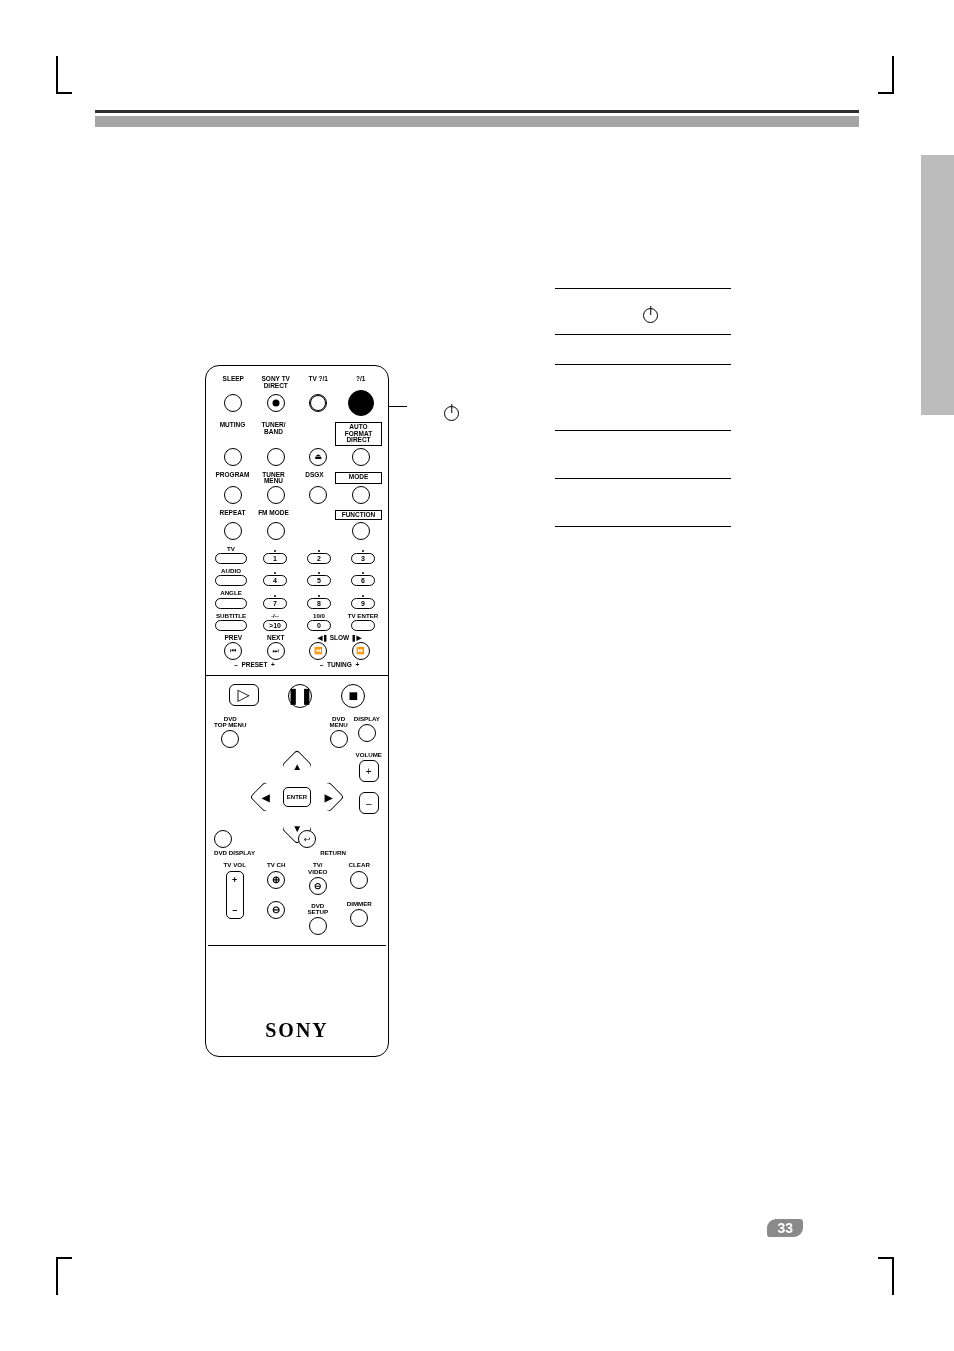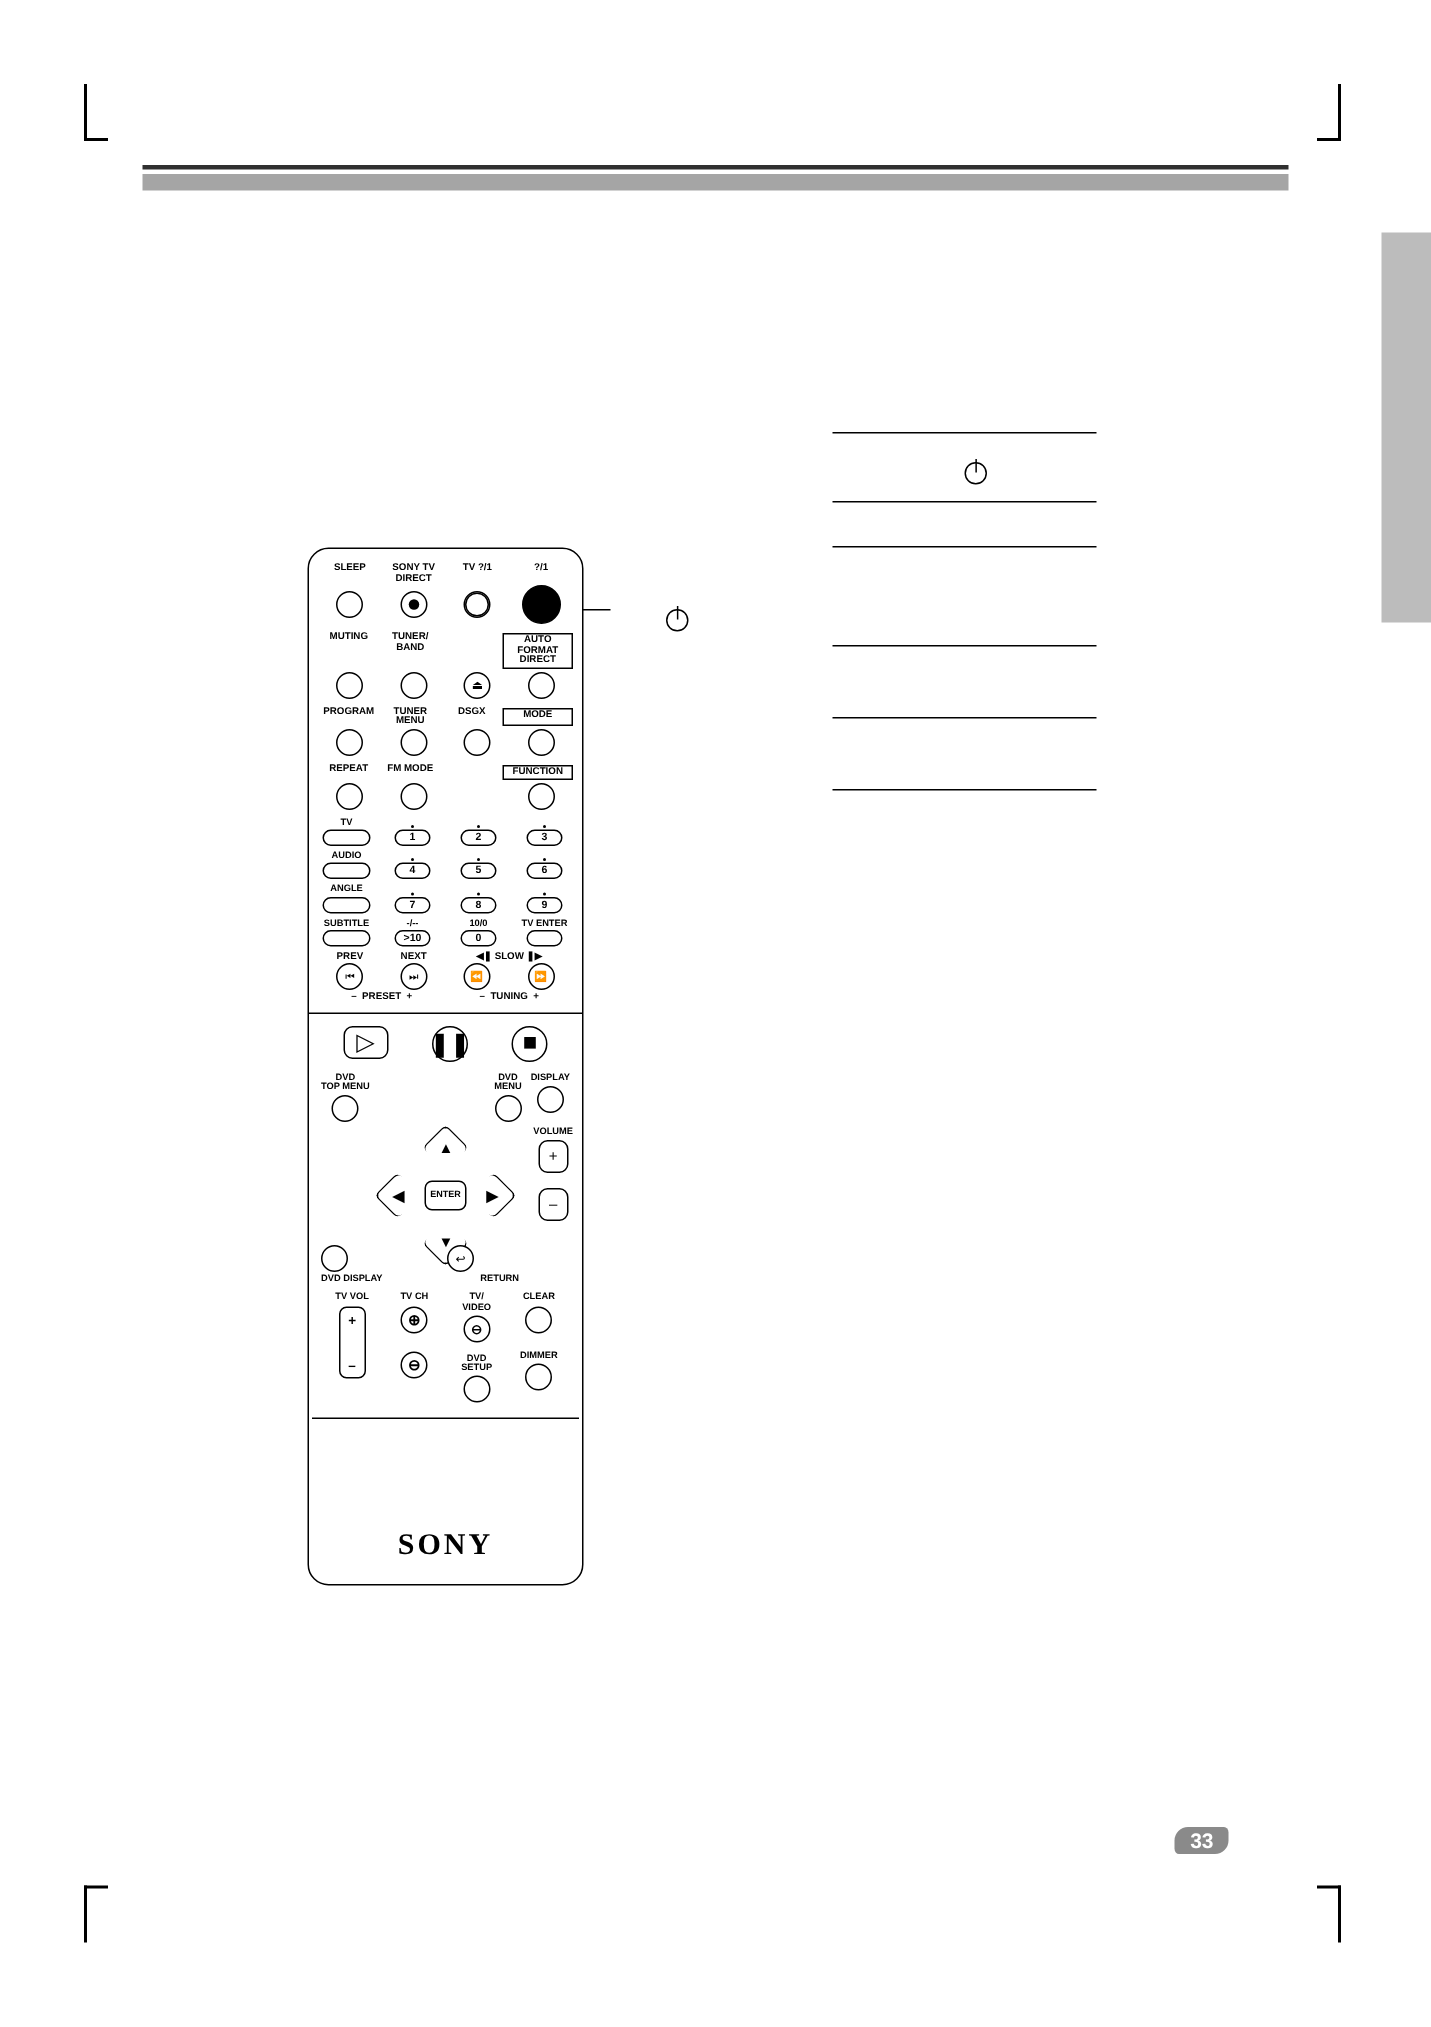--- a/index.html
+++ b/index.html
@@ -79,21 +79,21 @@
 
   .lowergrid { display:flex; justify-content:space-between; font-size:6.2px; font-weight:bold;}
   .lowergrid .col { display:flex; flex-direction:column; align-items:center; gap:2px; flex:1; }
   .rocker { width:18px; height:48px; border:1.2px solid #000; border-radius:5px; display:flex; flex-direction:column; justify-content:space-between; align-items:center; padding:3px 0; font-size:9px;}
   .chbtn { width:18px; height:18px; border:1.2px solid #000; border-radius:50%; display:flex; align-items:center; justify-content:center; font-size:10px;}
 
   .sony { font-family: serif; font-weight:bold; font-size:20px; text-align:center; margin-top:50px; letter-spacing:2px;}
 
   .inner-border { border:1px solid #000; height:38px; margin:10px -6px -14px; border-left:none; border-right:none; border-bottom:none;}
 
-  .pagenum-badge { position:absolute; bottom:4px; right:40px;padding-left:22px; }
+  .pagenum-badge { position:absolute; bottom:4px; right:56px;padding-left:22px; }
   .pagenum-badge .shape { background:#8a8a8a; color:#fff; font-weight:bold; font-size:14px; padding:1px 10px; border-radius: 9px 3px 9px 3px / 50% 20% 50% 20%; }
 
   .leader { position:absolute; top:296px; left:276px; width:36px; height:1px; background:#000; }
   .leader::before { content:""; position:absolute; left:-4px; top:-3px; width:7px; height:7px; background:#000; border-radius:50%;}
 </style>
 </head>
 <body>
 
 <div class="crop-tl"></div>
 <div class="crop-tr"></div>

